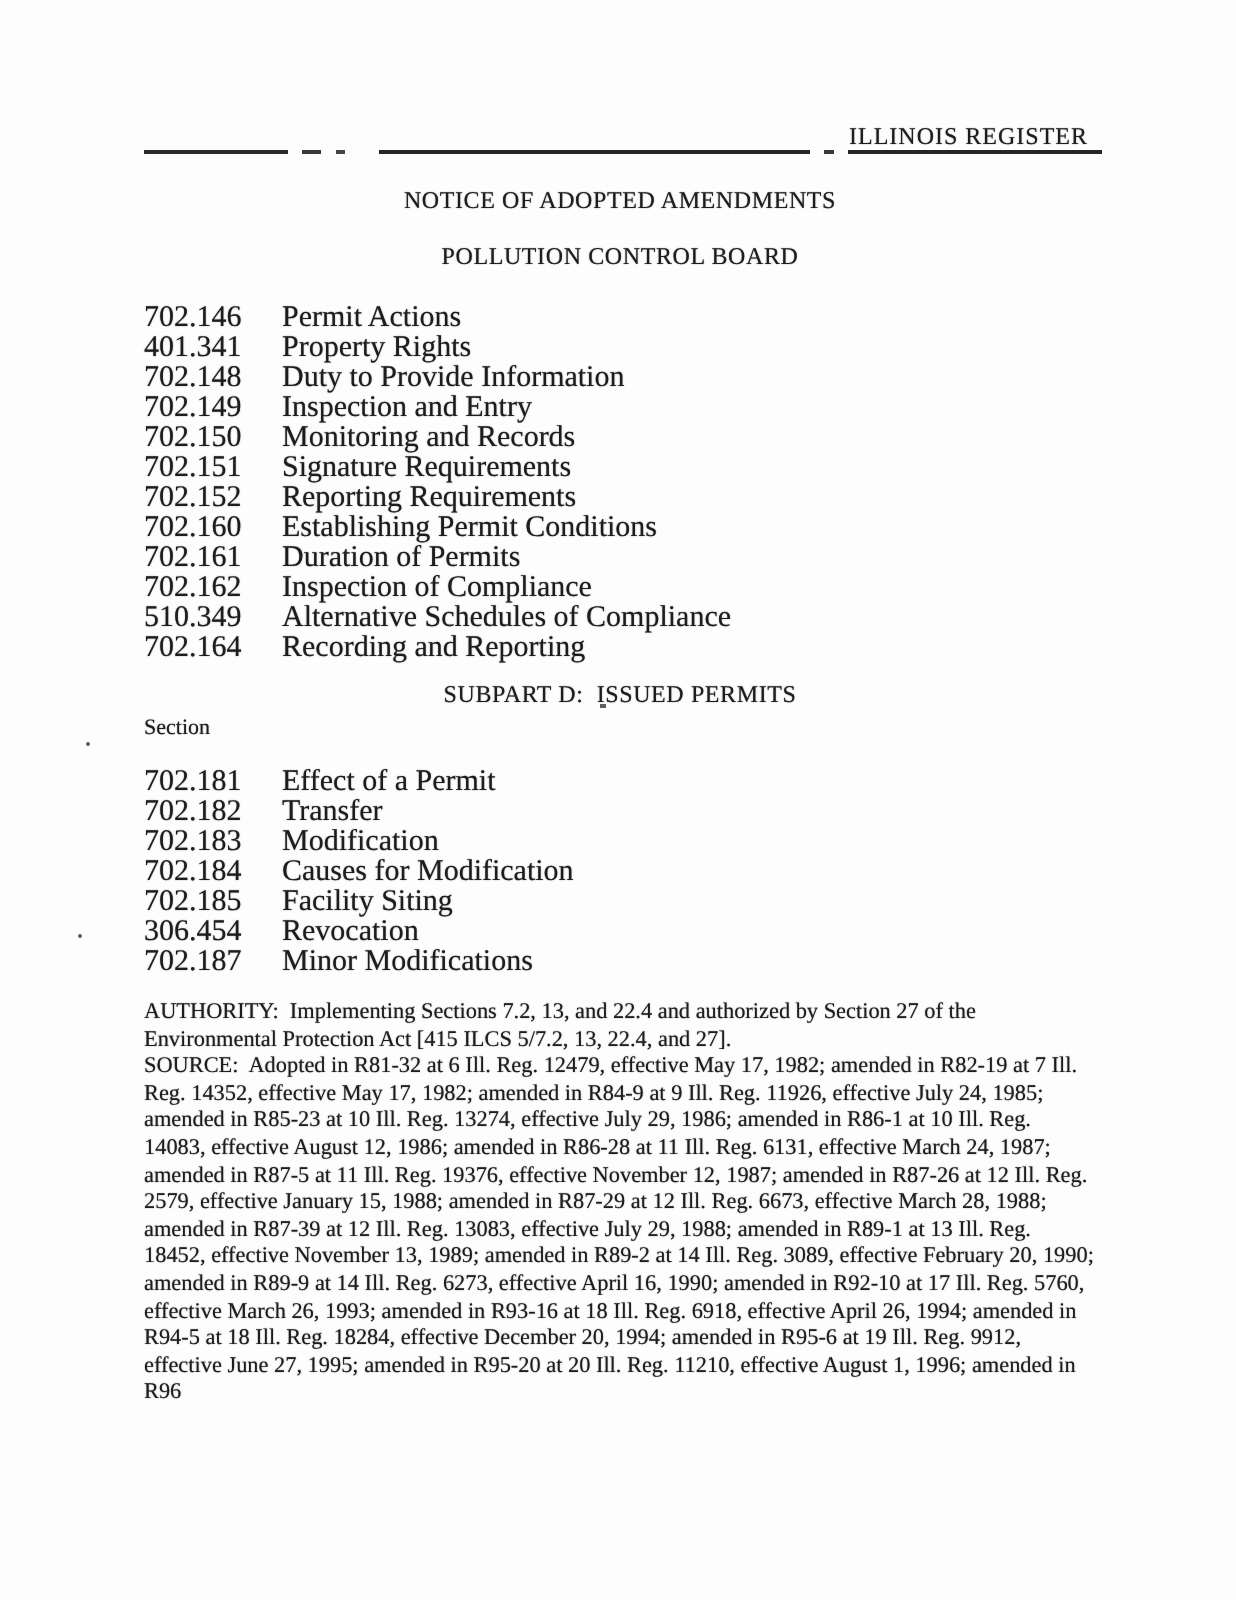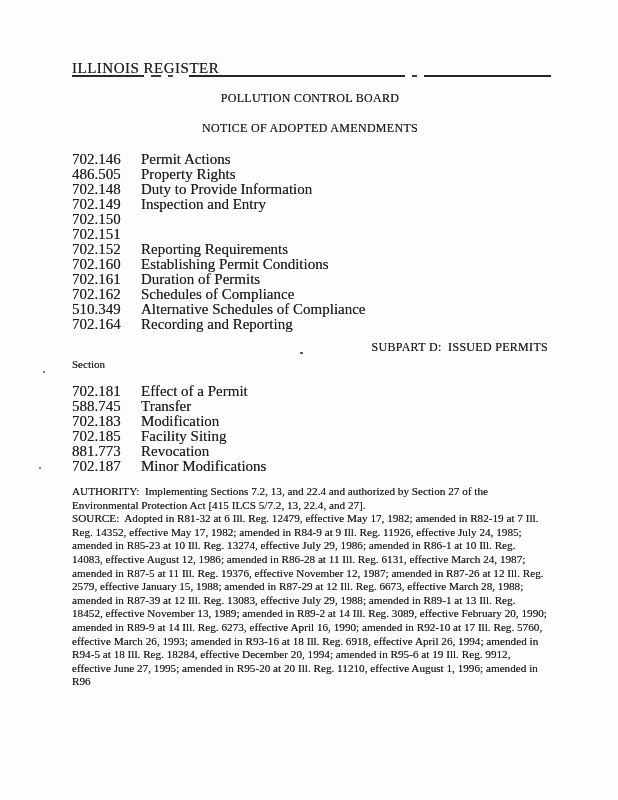--- a/index.html
+++ b/index.html
@@ -26,39 +26,39 @@
       transparent 18.5%, transparent 20%,
       #444 20%, #444 21%,
       transparent 21%, transparent 24.5%,
       #262626 24.5%, #262626 69.5%,
       transparent 69.5%, transparent 71%,
       #3a3a3a 71%, #3a3a3a 72%,
       transparent 72%, transparent 73.5%,
       #262626 73.5%, #262626 100%);
   }
   .register-title {
-    position: absolute; left: 0; right: 16px; bottom: 2px;
-    text-align: left; font-size: 15px; letter-spacing: 0.5px;
+    position: absolute; left: 0; right: 4px; bottom: 2px;
+    text-align: right; font-size: 12px; letter-spacing: 0.5px;
     line-height: 14px; white-space: pre;
   }
 
   .center-heading {
     text-align: center; font-size: 12px; line-height: 14px;
     letter-spacing: 0.3px; white-space: pre;
   }
   .board-title { margin-top: 14px; }
   .notice-title { margin-top: 16px; }
 
   .section-list { margin-top: 17px; }
   .section-list-2 { margin-top: 12px; }
   .sec-row { display: flex; line-height: 15px; font-size: 15px; }
   .sec-num { width: 69px; flex: none; }
   .sec-title { flex: 1; }
 
-  .subpart-heading { margin-top: 8px; text-align: right; }
+  .subpart-heading { margin-top: 8px; }
   .section-label { margin-top: 3px; font-size: 11px; line-height: 15px; }
 
   .para {
     font-size: 11.2px; line-height: 13.6px;
     white-space: pre-wrap;
   }
   .authority { margin-top: 11px; }
 
   .scan-dot {
     position: absolute; width: 2px; height: 2px; border-radius: 50%;
@@ -71,62 +71,64 @@
 </head>
 <body>
 
 <div class="page">
 
   <div class="header-rule">
     <span class="register-title">ILLINOIS REGISTER</span>
     <div class="rule-line"></div>
   </div>
 
+  <div class="center-heading notice-title">NOTICE OF ADOPTED AMENDMENTS</div>
+
   <div class="center-heading board-title">POLLUTION CONTROL BOARD</div>
-
-  <div class="center-heading notice-title">NOTICE OF ADOPTED AMENDMENTS</div>
 
   <div class="section-list">
       <div class="sec-row">
         <span class="sec-num">702.146</span>
         <span class="sec-title">Permit Actions</span>
       </div>
       <div class="sec-row">
-        <span class="sec-num">486.505</span>
+        <span class="sec-num">401.341</span>
         <span class="sec-title">Property Rights</span>
       </div>
       <div class="sec-row">
         <span class="sec-num">702.148</span>
         <span class="sec-title">Duty to Provide Information</span>
       </div>
       <div class="sec-row">
         <span class="sec-num">702.149</span>
         <span class="sec-title">Inspection and Entry</span>
       </div>
       <div class="sec-row">
         <span class="sec-num">702.150</span>
+        <span class="sec-title">Monitoring and Records</span>
       </div>
       <div class="sec-row">
         <span class="sec-num">702.151</span>
+        <span class="sec-title">Signature Requirements</span>
       </div>
       <div class="sec-row">
         <span class="sec-num">702.152</span>
         <span class="sec-title">Reporting Requirements</span>
       </div>
       <div class="sec-row">
         <span class="sec-num">702.160</span>
         <span class="sec-title">Establishing Permit Conditions</span>
       </div>
       <div class="sec-row">
         <span class="sec-num">702.161</span>
         <span class="sec-title">Duration of Permits</span>
       </div>
       <div class="sec-row">
         <span class="sec-num">702.162</span>
-        <span class="sec-title">Schedules of Compliance</span>
+        <span class="sec-title">Inspection of Compliance</span>
       </div>
       <div class="sec-row">
         <span class="sec-num">510.349</span>
         <span class="sec-title">Alternative Schedules of Compliance</span>
       </div>
       <div class="sec-row">
         <span class="sec-num">702.164</span>
         <span class="sec-title">Recording and Reporting</span>
       </div>
     </div>
@@ -134,33 +136,37 @@
   <div class="center-heading subpart-heading">SUBPART D:  ISSUED PERMITS</div>
 
   <div class="section-label">Section</div>
 
   <div class="section-list section-list-2">
       <div class="sec-row">
         <span class="sec-num">702.181</span>
         <span class="sec-title">Effect of a Permit</span>
       </div>
       <div class="sec-row">
-        <span class="sec-num">588.745</span>
+        <span class="sec-num">702.182</span>
         <span class="sec-title">Transfer</span>
       </div>
       <div class="sec-row">
         <span class="sec-num">702.183</span>
         <span class="sec-title">Modification</span>
       </div>
       <div class="sec-row">
+        <span class="sec-num">702.184</span>
+        <span class="sec-title">Causes for Modification</span>
+      </div>
+      <div class="sec-row">
         <span class="sec-num">702.185</span>
         <span class="sec-title">Facility Siting</span>
       </div>
       <div class="sec-row">
-        <span class="sec-num">881.773</span>
+        <span class="sec-num">306.454</span>
         <span class="sec-title">Revocation</span>
       </div>
       <div class="sec-row">
         <span class="sec-num">702.187</span>
         <span class="sec-title">Minor Modifications</span>
       </div>
     </div>
 
   <p class="para authority">AUTHORITY:  Implementing Sections 7.2, 13, and 22.4 and authorized by Section 27 of the Environmental Protection Act [415 ILCS 5/7.2, 13, 22.4, and 27].</p>
 

